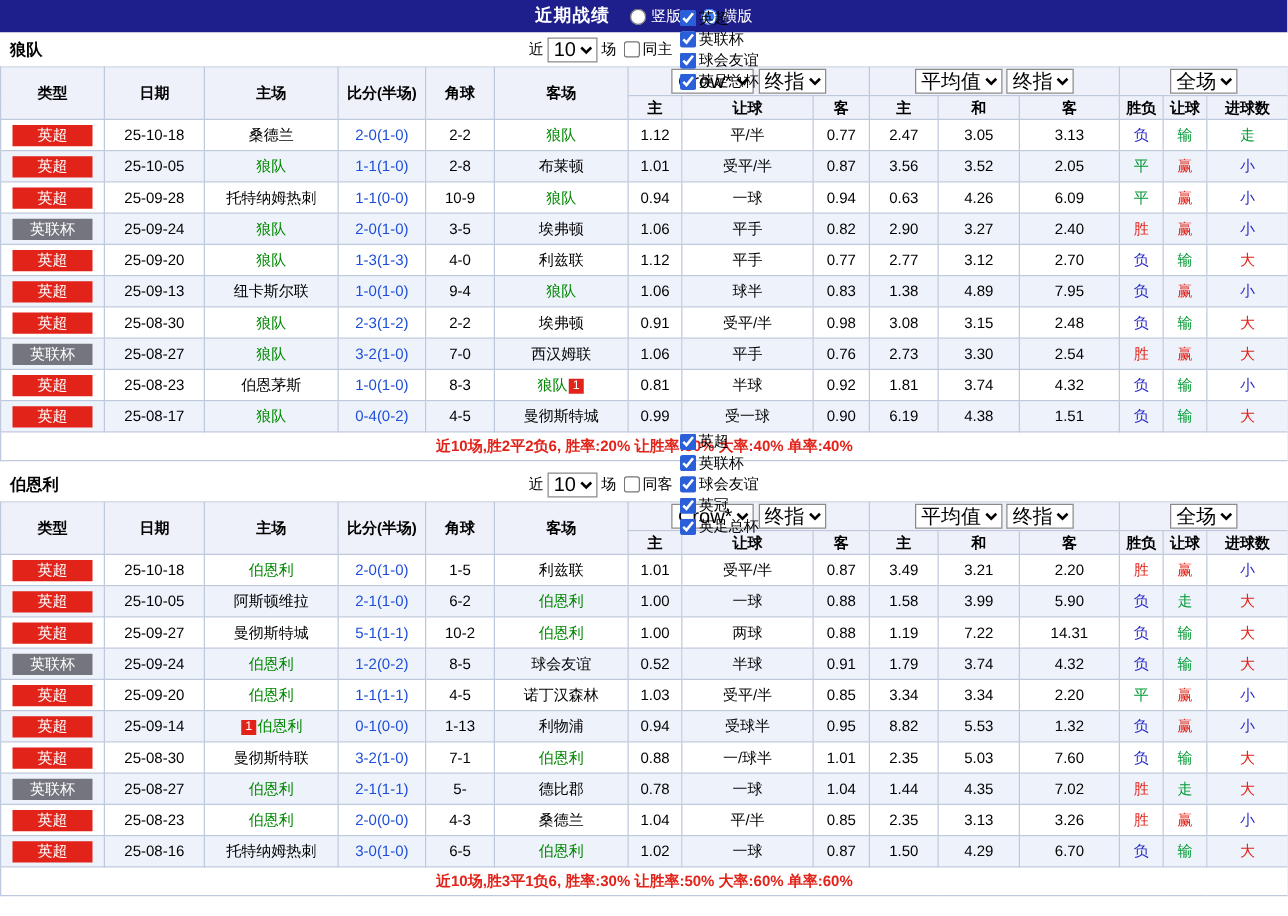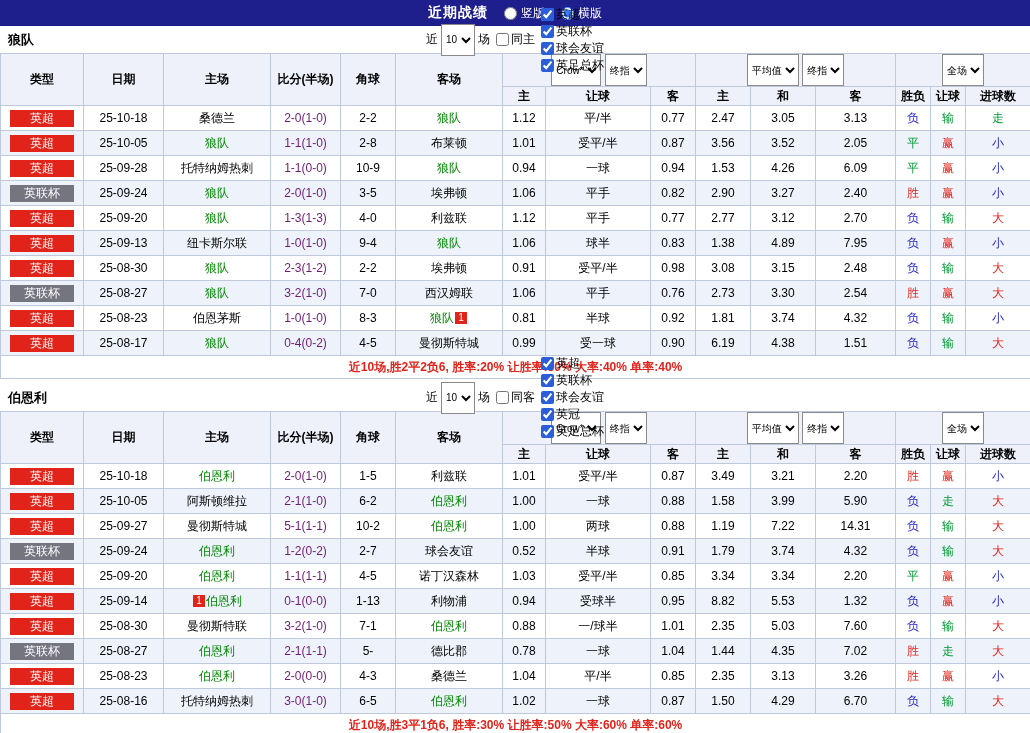--- a/index.html
+++ b/index.html
@@ -16,39 +16,39 @@
   .topbar .title { font-weight:bold; font-size:14px; letter-spacing:1px; }
   .tb-radio { display:flex; align-items:center; gap:4px; cursor:pointer; }
   .tb-radio input { accent-color:#3b7cff; margin:0; }
   
   .team-section { margin-bottom:5px; }
   .section-head { position:relative; height:27px; display:flex; align-items:center; background:#fff; }
   .team-name { position:absolute; left:8px; font-weight:bold; font-size:13px; }
   .filters { margin:0 auto; display:flex; align-items:center; gap:3px; }
   .filters label { display:flex; align-items:center; gap:1px; cursor:pointer; }
   .filters input[type=checkbox] { accent-color:#2b5fd9; width:13px; height:13px; margin:0 1px 0 3px; }
-  select { font-size:10px; height:32px; border:1px solid #8a8a8a; background:#fff; }
+  select { font-size:16px; height:20px; border:1px solid #8a8a8a; background:#fff; }
   
   table { width:1030px; border-collapse:collapse; table-layout:fixed; }
   th, td {
     border:1px solid #bfc9dd; text-align:center; height:25px;
     padding:0 2px; overflow:hidden; white-space:nowrap;
   }
   thead th { background:#eef1f9; font-weight:bold; }
   thead tr.selects-row th { height:23px; }
   thead tr.sub-row th { height:19px; }
   tbody tr:nth-child(even) td { background:#eef3fb; }
   tbody tr:nth-child(odd) td { background:#fff; }
   .lg-badge { display:block; margin:3px 7px; padding:2px 0; line-height:13px; color:#fff; font-size:12px; }
   .card-badge {
     display:inline-block; width:12px; height:12px; line-height:12px;
     background:#e2231a; color:#fff; font-size:10px; text-align:center;
     vertical-align:1px; margin:0 1px;
   }
-  td.score { color:#701a75; }
+  td.score { color:#1d4ed8; }
   .team-link { cursor:pointer; }
   tfoot td.summary { color:#e2231a; font-weight:bold; height:23px; background:#fff; }
 </style>
 </head>
 <body>
 
 <div class="topbar">
   <span class="title">近期战绩</span>
   <label class="tb-radio">
     <input type="radio" name="layout" style="">
@@ -185,21 +185,21 @@
             <span class="lg-badge" style="background: rgb(226, 35, 26);">英超</span>
           </td>
           <td>25-09-28</td>
           <td><span class="team-link">托特纳姆热刺</span></td>
           <td class="score">1-1(0-0)</td>
           <td>10-9</td>
           <td><span class="team-link" style="color: rgb(0, 136, 0);">狼队</span></td>
           <td>0.94</td>
           <td>一球</td>
           <td>0.94</td>
-          <td>1.53</td>
+          <td>0.63</td>
           <td>4.26</td>
           <td>6.09</td>
           <td style="color: rgb(0, 153, 51);">平</td>
           <td style="color: rgb(226, 35, 26);">赢</td>
           <td style="color: rgb(37, 37, 196);">小</td>
         </tr>
         <tr>
           <td>
             <span class="lg-badge" style="background: rgb(117, 117, 127);">英联杯</span>
           </td>
@@ -484,21 +484,21 @@
           <td style="color: rgb(0, 153, 51);">输</td>
           <td style="color: rgb(226, 35, 26);">大</td>
         </tr>
         <tr>
           <td>
             <span class="lg-badge" style="background: rgb(117, 117, 127);">英联杯</span>
           </td>
           <td>25-09-24</td>
           <td><span class="team-link" style="color: rgb(0, 136, 0);">伯恩利</span></td>
           <td class="score">1-2(0-2)</td>
-          <td>2-7</td>
+          <td>8-5</td>
           <td><span class="team-link">球会友谊</span></td>
           <td>0.52</td>
           <td>半球</td>
           <td>0.91</td>
           <td>1.79</td>
           <td>3.74</td>
           <td>4.32</td>
           <td style="color: rgb(37, 37, 196);">负</td>
           <td style="color: rgb(0, 153, 51);">输</td>
           <td style="color: rgb(226, 35, 26);">大</td>

